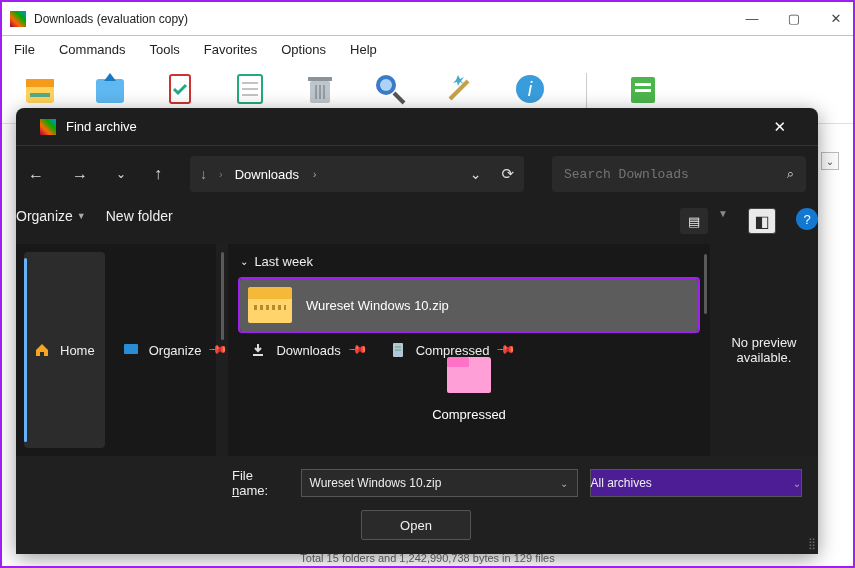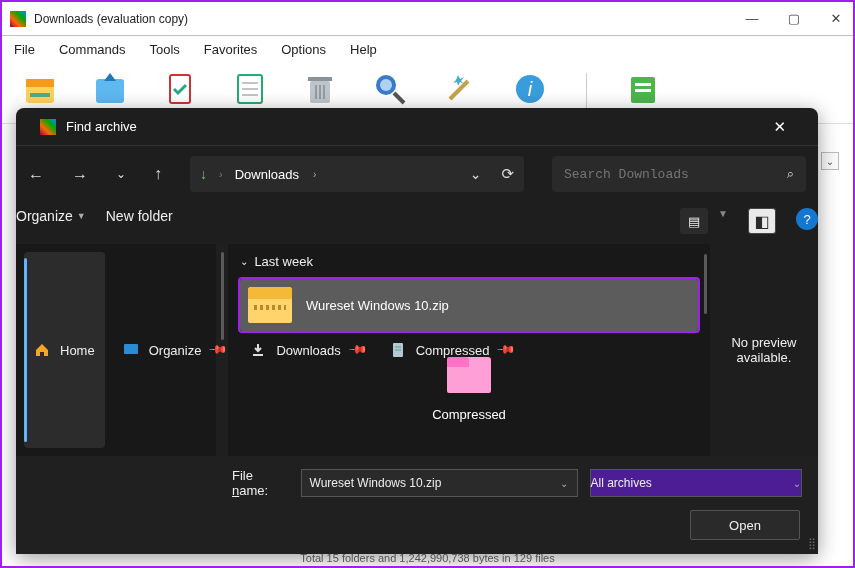--- a/index.html
+++ b/index.html
@@ -92,21 +92,21 @@
   .preview-pane { width:108px; display:flex; align-items:center; justify-content:center; text-align:center; font-size:13px; color:#eee; padding:0 8px; background:#1e1e1e; }
 
   .dlg-foot { padding:12px 16px 14px; background:#202020; display:flex; flex-direction:column; gap:12px; }
   .foot-row1 { display:flex; align-items:center; gap:12px; justify-content:flex-start; padding-left:200px; }
   .fn-label { font-size:13px; color:#eee; }
   .fn-label u { text-decoration:underline; }
   .fn-input { width:296px; height:28px; background:#2a2a2a; border:1px solid #555; color:#eee; padding:0 8px; font-size:12px; display:flex; align-items:center; justify-content:space-between; }
   .filter-sel { width:228px; height:28px; background:#4c1d95; border:1px solid #555; color:#eee; padding:0 0; font-size:12px; display:flex; align-items:center; justify-content:space-between; }
   .sel-caret { font-size:10px; color:#aaa; }
 
-  .foot-row2 { display:flex; justify-content:flex-end; gap:14px; padding-right:2px; }
+  .foot-row2 { display:flex; justify-content:center; gap:14px; padding-right:2px; }
   .btn { width:110px; height:30px; background:#2a2a2a; border:1px solid #555; color:#eee; font-size:13px; border-radius:2px; display:flex; align-items:center; justify-content:center; cursor:pointer; }
 
   .grip { position:absolute; right:4px; bottom:4px; color:#666; font-size:11px; letter-spacing:-2px; }
 </style>
 </head>
 <body>
 
 <div class="wr-titlebar">
   <div class="wr-logo"></div>
   <div class="wr-title">Downloads (evaluation copy)</div>

